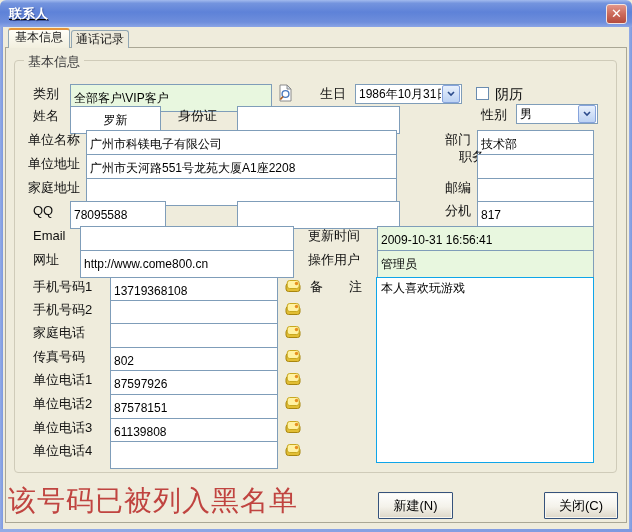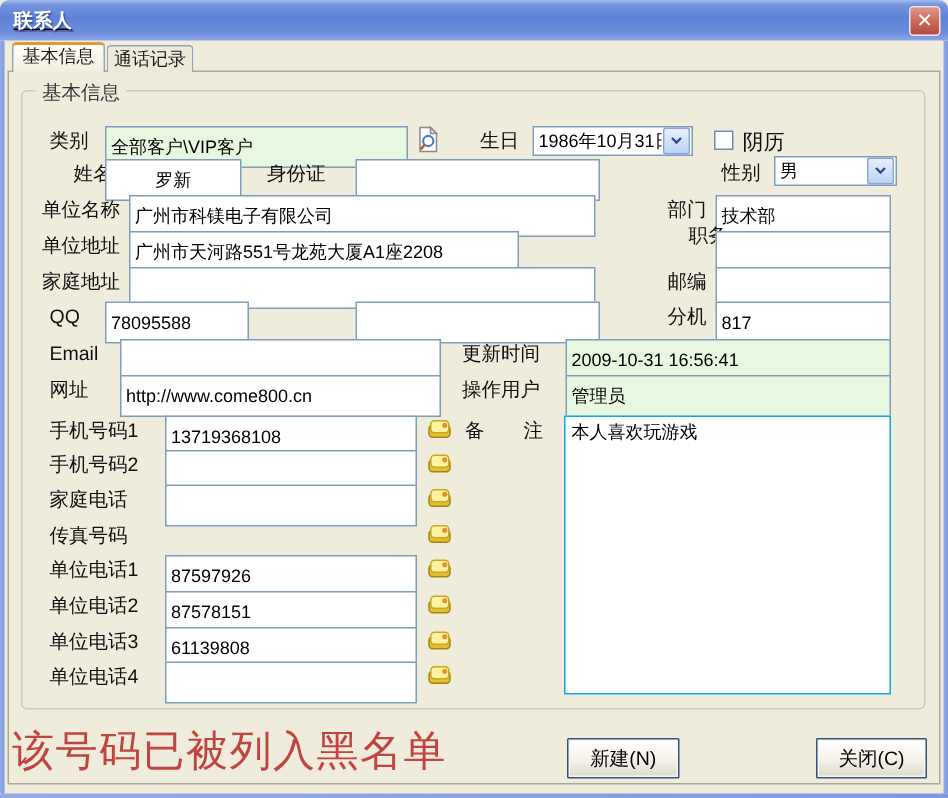--- a/index.html
+++ b/index.html
@@ -86,41 +86,41 @@
     <span class="val">1986年10月31日</span>
     <span class="arrowbtn">
       <svg width="8" height="6" viewBox="0 0 8 6">
           <path d="M1 1 L4 4 L7 1" stroke="#2B4B8C" fill="none" stroke-width="1.6"></path>
         </svg>
     </span>
   </div>
   <div class="checkbox" style="left:476px;top:87px;"></div>
   <div class="lbl" style="left:495px;top:85px;font-size:14px;">阴历</div>
 
-  <div class="lbl" style="left:33px;top:106px;margin-left:16px;">姓名</div>
+  <div class="lbl" style="left:33px;top:106px;">姓名</div>
   <input class="inp" style="left: 70px; top: 106px; width: 91px; text-align: center;" value="罗新">
   <div class="lbl" style="left:178px;top:106px;">身份证</div>
   <input class="inp" style="left: 237px; top: 106px; width: 163px;" value="">
   <div class="lbl" style="left:481px;top:105px;">性别</div>
   <div class="combo" style="left:516px;top:104px;width:82px;">
     <span class="val">男</span>
     <span class="arrowbtn">
       <svg width="8" height="6" viewBox="0 0 8 6">
           <path d="M1 1 L4 4 L7 1" stroke="#2B4B8C" fill="none" stroke-width="1.6"></path>
         </svg>
     </span>
   </div>
 
   <div class="lbl" style="left:28px;top:130px;">单位名称</div>
   <input class="inp" style="left: 86px; top: 130px; width: 311px;" value="广州市科镁电子有限公司">
   <div class="lbl" style="left:445px;top:130px;">部门</div>
   <input class="inp" style="left: 477px; top: 130px; width: 117px;" value="技术部">
 
   <div class="lbl" style="left:28px;top:154px;">单位地址</div>
-  <input class="inp" style="left: 86px; top: 154px; width: 260px;" value="广州市天河路551号龙苑大厦A1座2208">
+  <input class="inp" style="left: 86px; top: 154px; width: 311px;" value="广州市天河路551号龙苑大厦A1座2208">
   <div class="lbl" style="left:445px;top:147px;margin-left:14px;">职务</div>
   <input class="inp" style="left: 477px; top: 154px; width: 117px;" value="">
 
   <div class="lbl" style="left:28px;top:178px;">家庭地址</div>
   <input class="inp" style="left: 86px; top: 178px; width: 311px;" value="">
   <div class="lbl" style="left:445px;top:178px;">邮编</div>
   <input class="inp" style="left: 477px; top: 178px; width: 117px;" value="">
 
   <div class="lbl" style="left:33px;top:201px;">QQ</div>
   <input class="inp" style="left: 70px; top: 201px; width: 96px;" value="78095588">
@@ -165,20 +165,21 @@
   <input class="inp" style="left: 110px; top: 323px; width: 168px;" value="">
   <span class="iconbtn" style="left:285px;top:325px;">
     <svg width="17" height="14" viewBox="0 0 17 14">
         <rect x="1" y="4.5" width="14" height="8" rx="2.5" fill="#E2BE34" stroke="#A8860E"></rect>
         <rect x="2.2" y="1.5" width="12" height="8" rx="2.5" fill="#FFF2A2" stroke="#C8A820"></rect>
         <circle cx="11.5" cy="4.5" r="1.7" fill="#E89020"></circle>
       </svg>
   </span>
 
   <div class="lbl" style="left:33px;top:347px;">传真号码</div>
+  <input class="inp" style="left: 110px; top: 347px; width: 168px;" value="802">
   <span class="iconbtn" style="left:285px;top:349px;">
     <svg width="17" height="14" viewBox="0 0 17 14">
         <rect x="1" y="4.5" width="14" height="8" rx="2.5" fill="#E2BE34" stroke="#A8860E"></rect>
         <rect x="2.2" y="1.5" width="12" height="8" rx="2.5" fill="#FFF2A2" stroke="#C8A820"></rect>
         <circle cx="11.5" cy="4.5" r="1.7" fill="#E89020"></circle>
       </svg>
   </span>
 
   <div class="lbl" style="left:33px;top:370px;">单位电话1</div>
   <input class="inp" style="left: 110px; top: 370px; width: 168px;" value="87597926">

